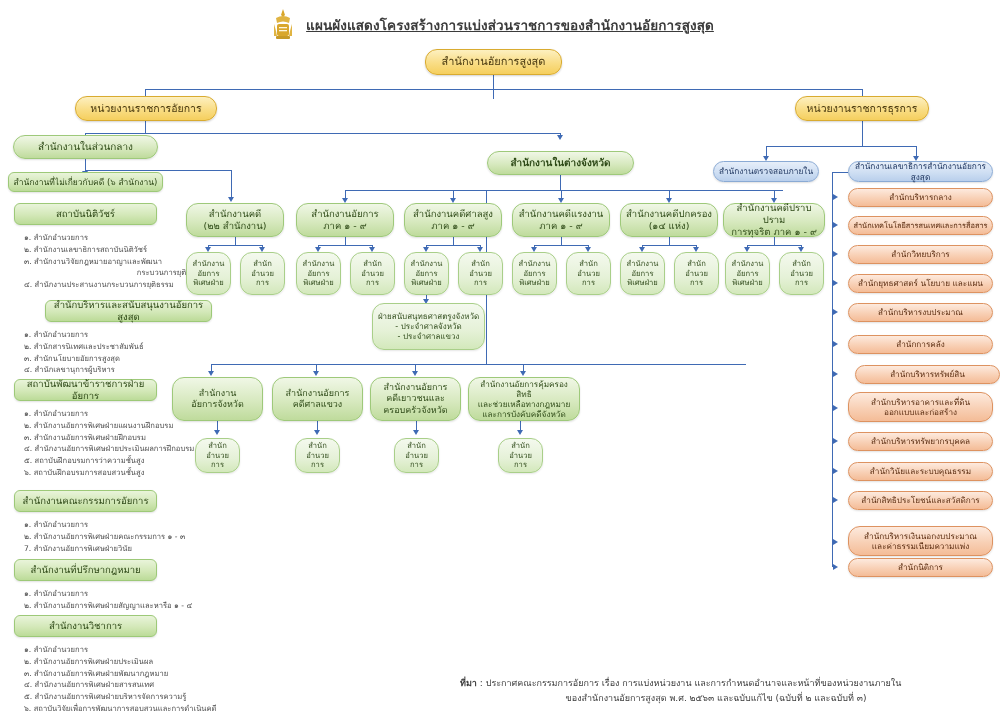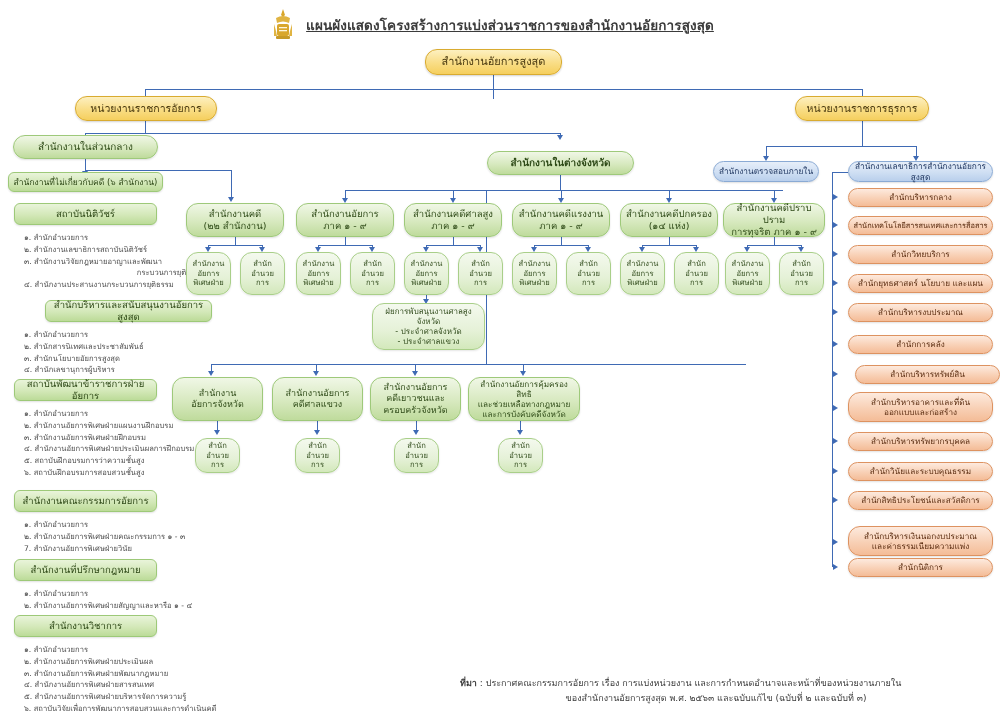--- a/index.html
+++ b/index.html
@@ -308,21 +308,21 @@
     <span>สำนักงาน
 อัยการ
 พิเศษฝ่าย</span></div>
   <div class="box greenlite" style="left:458px;top:252px;width:45px;height:43px;font-size:7.6px;white-space:pre-line;">
     <span>สำนัก
 อำนวยการ</span></div>
 
   <div class="ln lnv" style="left:426px;top:295px;height:6px;"></div>
     <div class="arrow" style="left:422.5px;top:299px;"></div>
   <div class="box greenlite" style="left:372px;top:303px;width:113px;height:47px;flex-direction:column;justify-content:center;font-size:8px;">
-    <span>ฝ่ยการพับสนุนงานศาลสูงจังหวัด</span>
+    <span>ฝ่ายสนับสนุทธศาสตรูงจังหวัด</span>
     <span>- ประจำศาลจังหวัด</span>
     <span>- ประจำศาลแขวง</span>
   </div>
 
   <div class="ln lnv" style="left:561px;top:190px;height:9px;"></div>
     <div class="arrow" style="left:557.5px;top:198px;"></div>
   <div class="box green" style="left:512px;top:203px;width:98px;height:34px;flex-direction:column;justify-content:center;">
     <span>สำนักงานคดีแรงงาน</span>
     <span>ภาค ๑ - ๙</span>
   </div>

